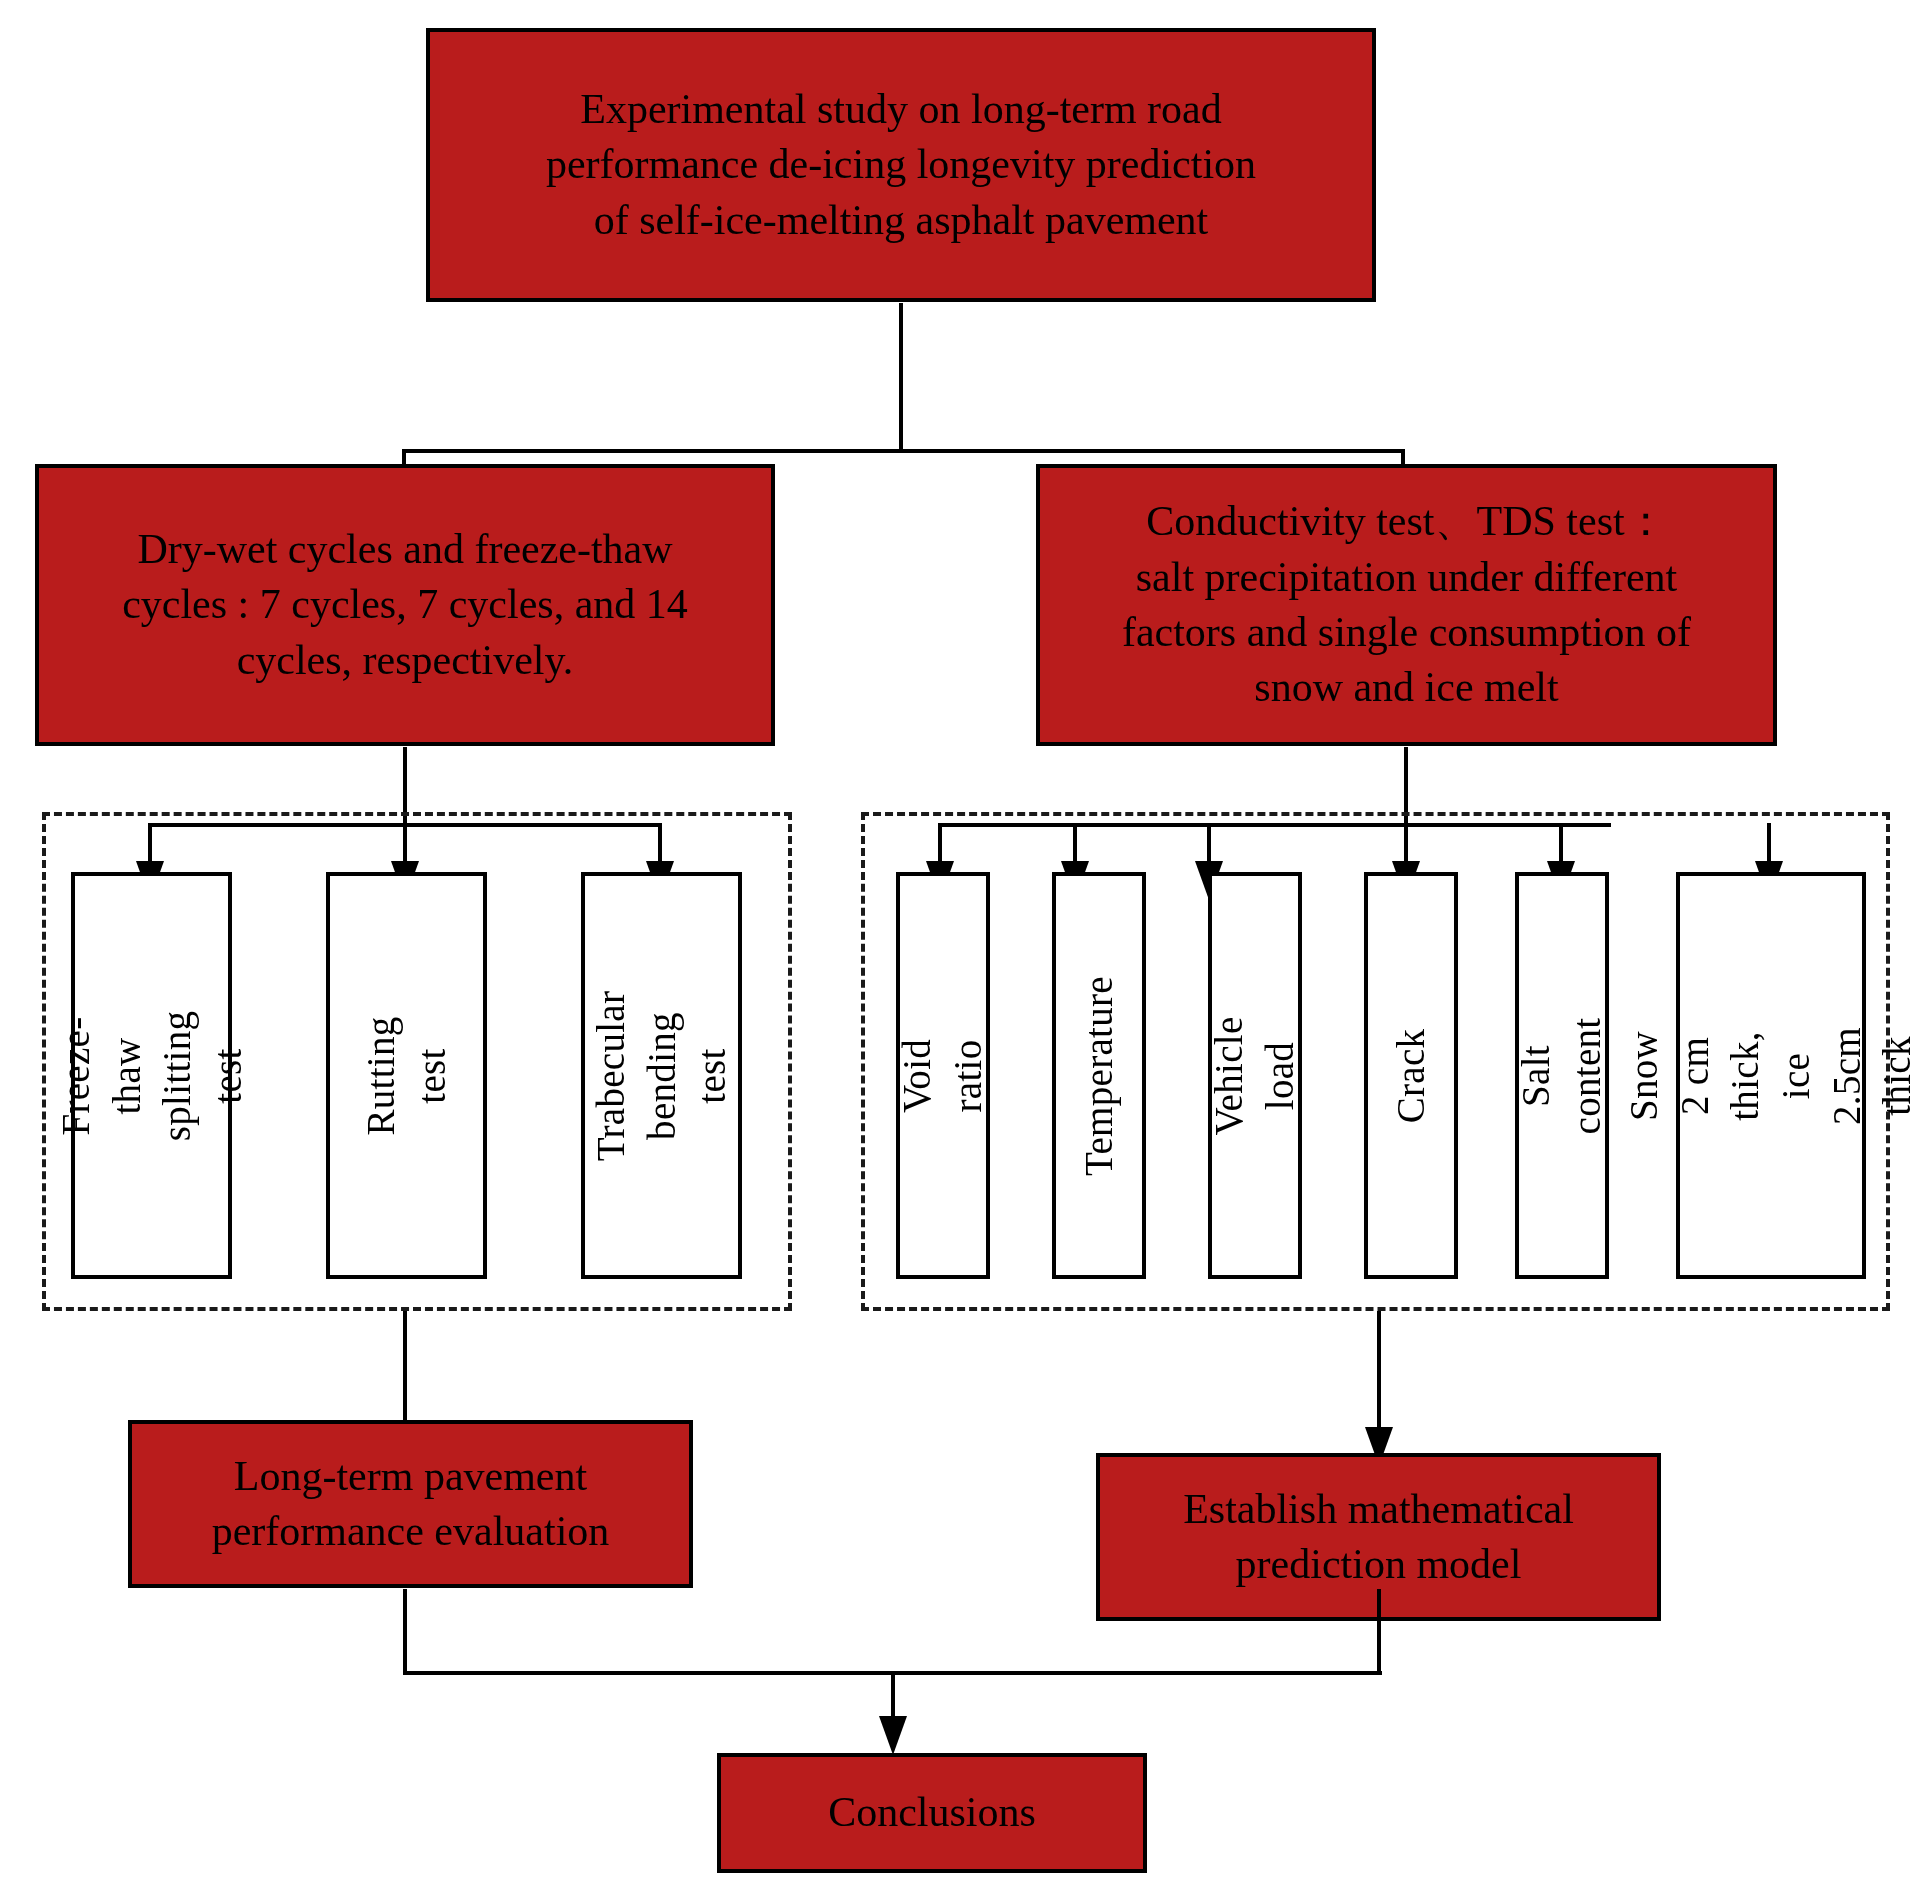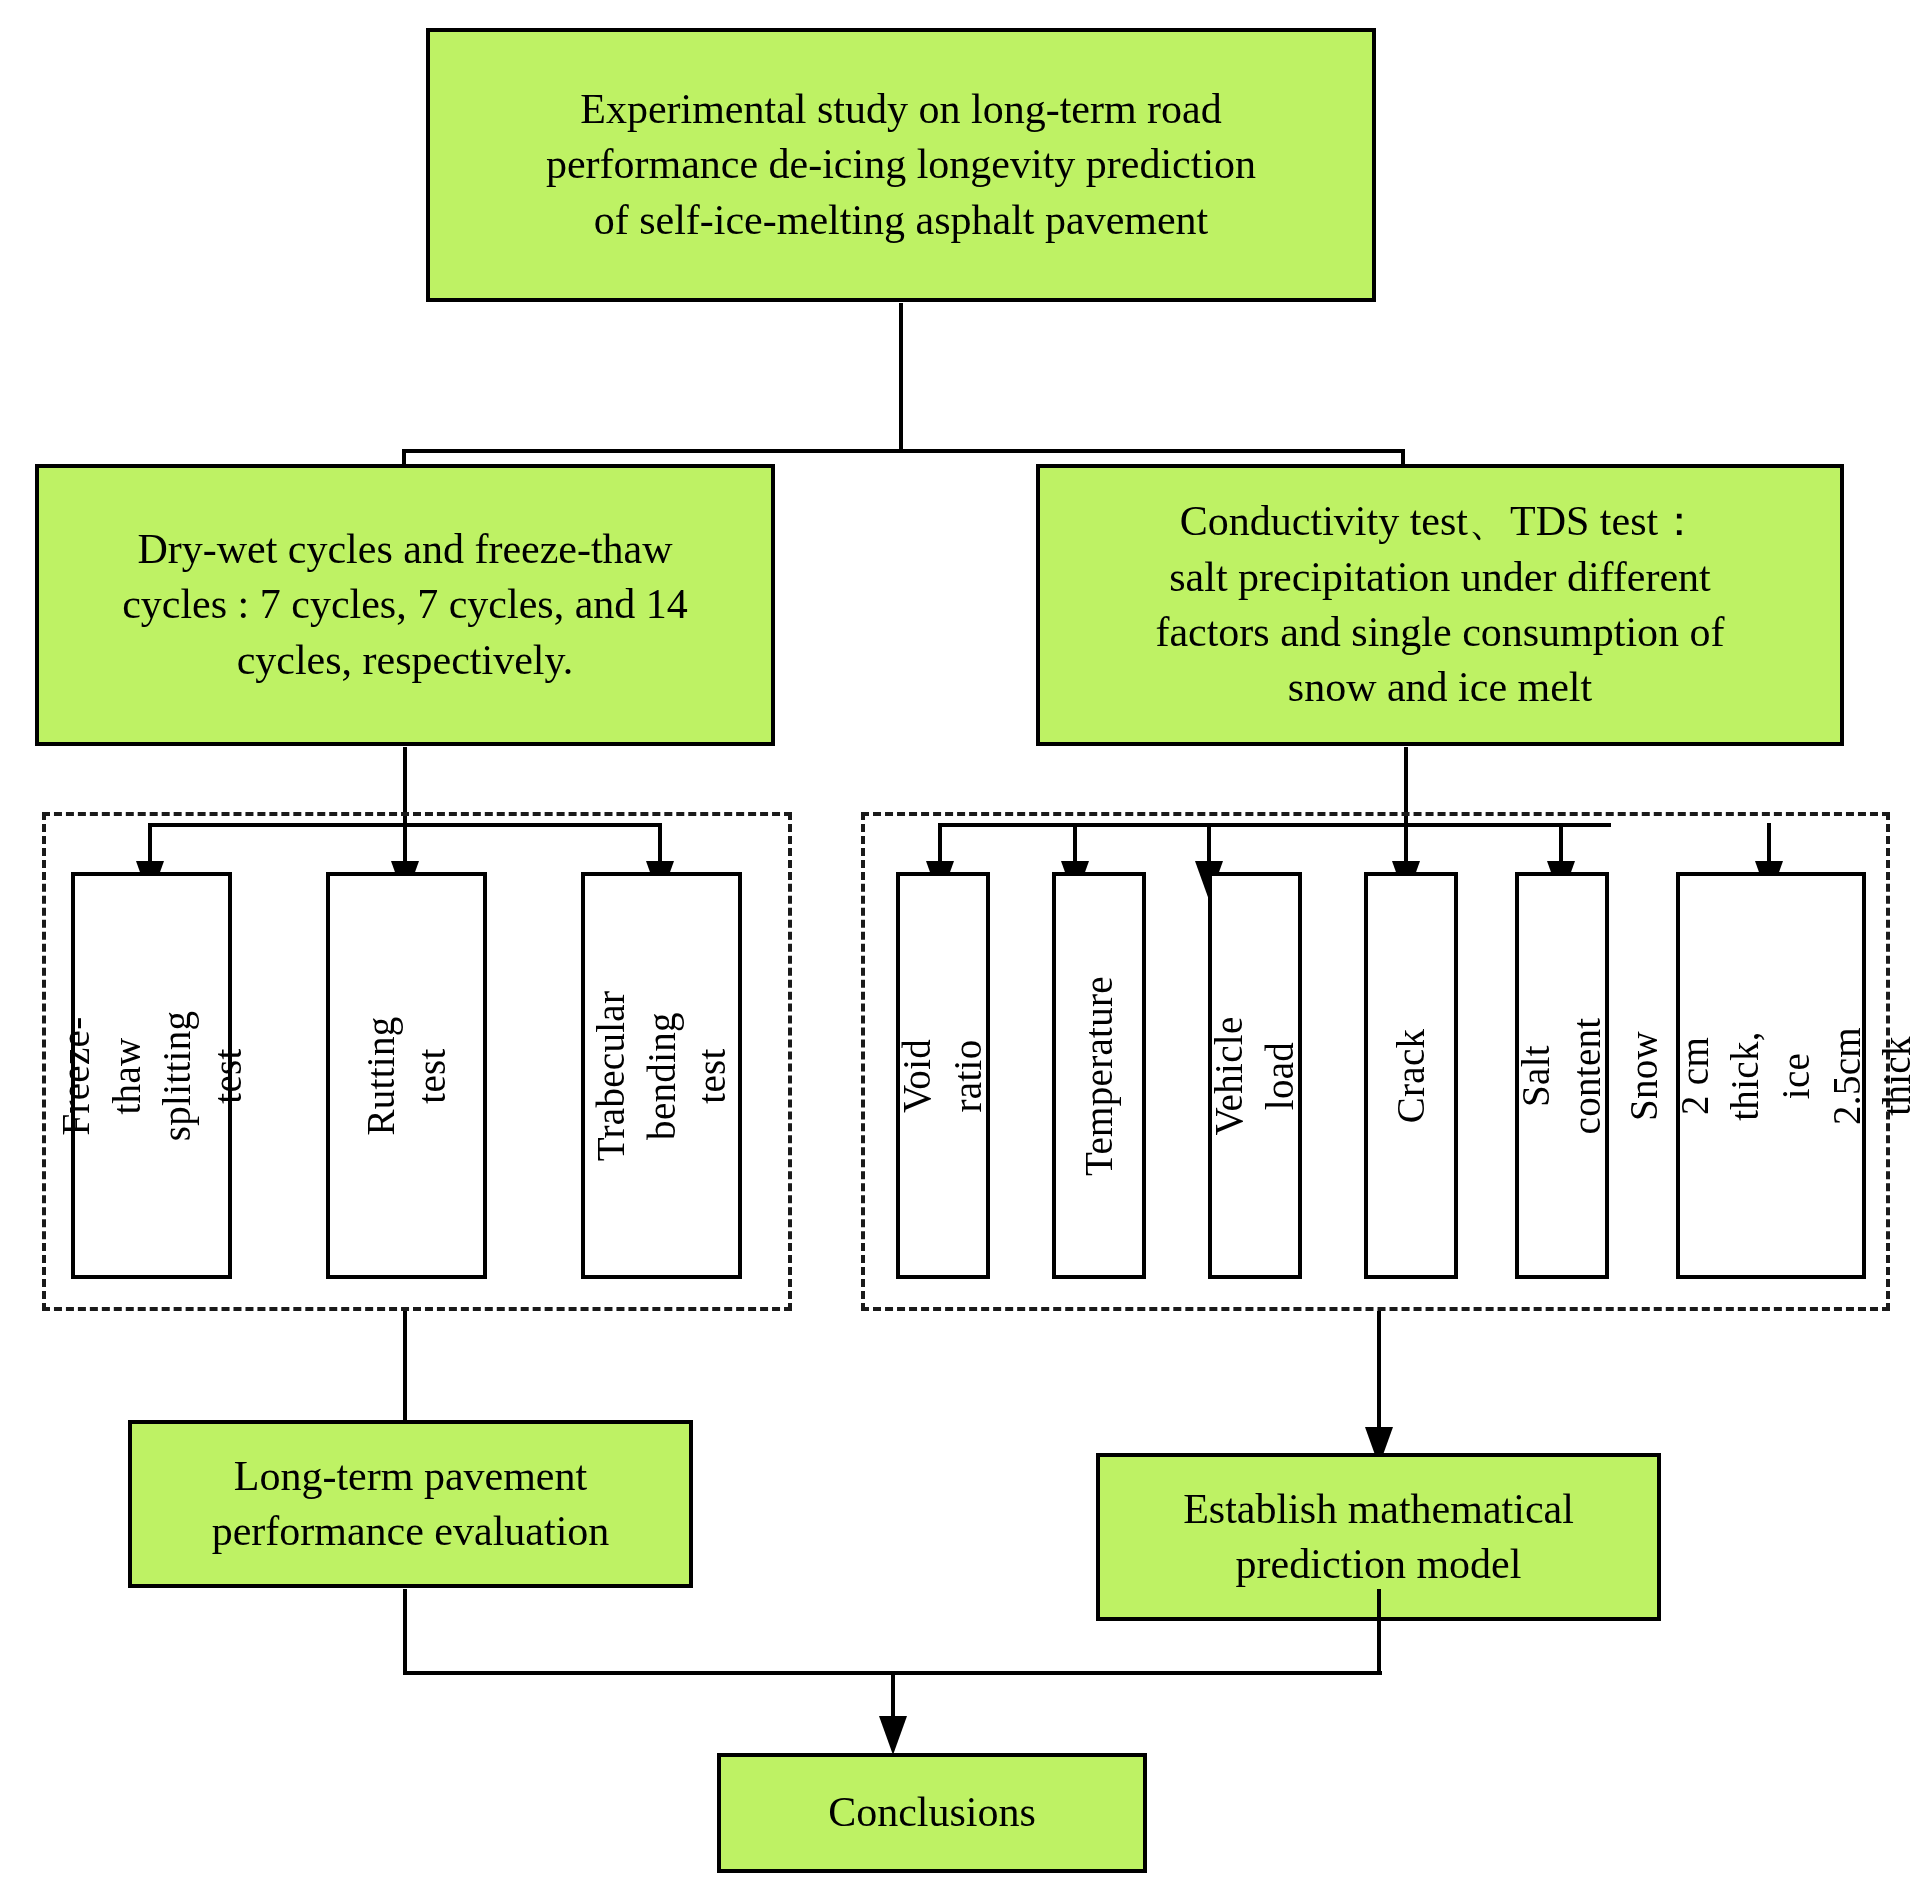--- a/index.html
+++ b/index.html
@@ -16,21 +16,21 @@
     font-family: "Liberation Serif", "DejaVu Serif", serif;
     color: #000000;
     overflow: hidden;
   }
 
   
   .node {
     position: absolute;
     box-sizing: border-box;
     border: 4px solid #000000;
-    background: #bef264;
+    background: #b91c1c;
     display: flex;
     align-items: center;
     justify-content: center;
     text-align: center;
   }
   .node .txt {
     display: block;
     line-height: 1.32;
     white-space: pre-line;
   }
@@ -107,21 +107,21 @@
 
   <div class="vline" style="left:1401px; top:449px; width:4px; height:81px;"></div>
   <div class="arrowhead" style="left:1389px; top:525px;"></div>
 
   <div class="node fs-branch" style="left:35px; top:464px; width:740px; height:282px;">
     <span class="txt">Dry-wet cycles and freeze-thaw
 cycles : 7 cycles, 7 cycles, and 14
 cycles, respectively.</span>
   </div>
 
-  <div class="node fs-branch" style="left:1036px; top:464px; width:808px; height:282px;">
+  <div class="node fs-branch" style="left:1036px; top:464px; width:741px; height:282px;">
     <span class="txt">Conductivity test、TDS test：
 salt precipitation under different
 factors and single consumption of
 snow and ice melt</span>
   </div>
 
   <div class="vline" style="left:403px; top:747px; width:4px; height:81px;"></div>
   <div class="hline" style="left:148px; top:823px; width:514px; height:4px;"></div>
 
   <div class="vline" style="left:148px; top:823px; width:4px; height:42px;"></div>

